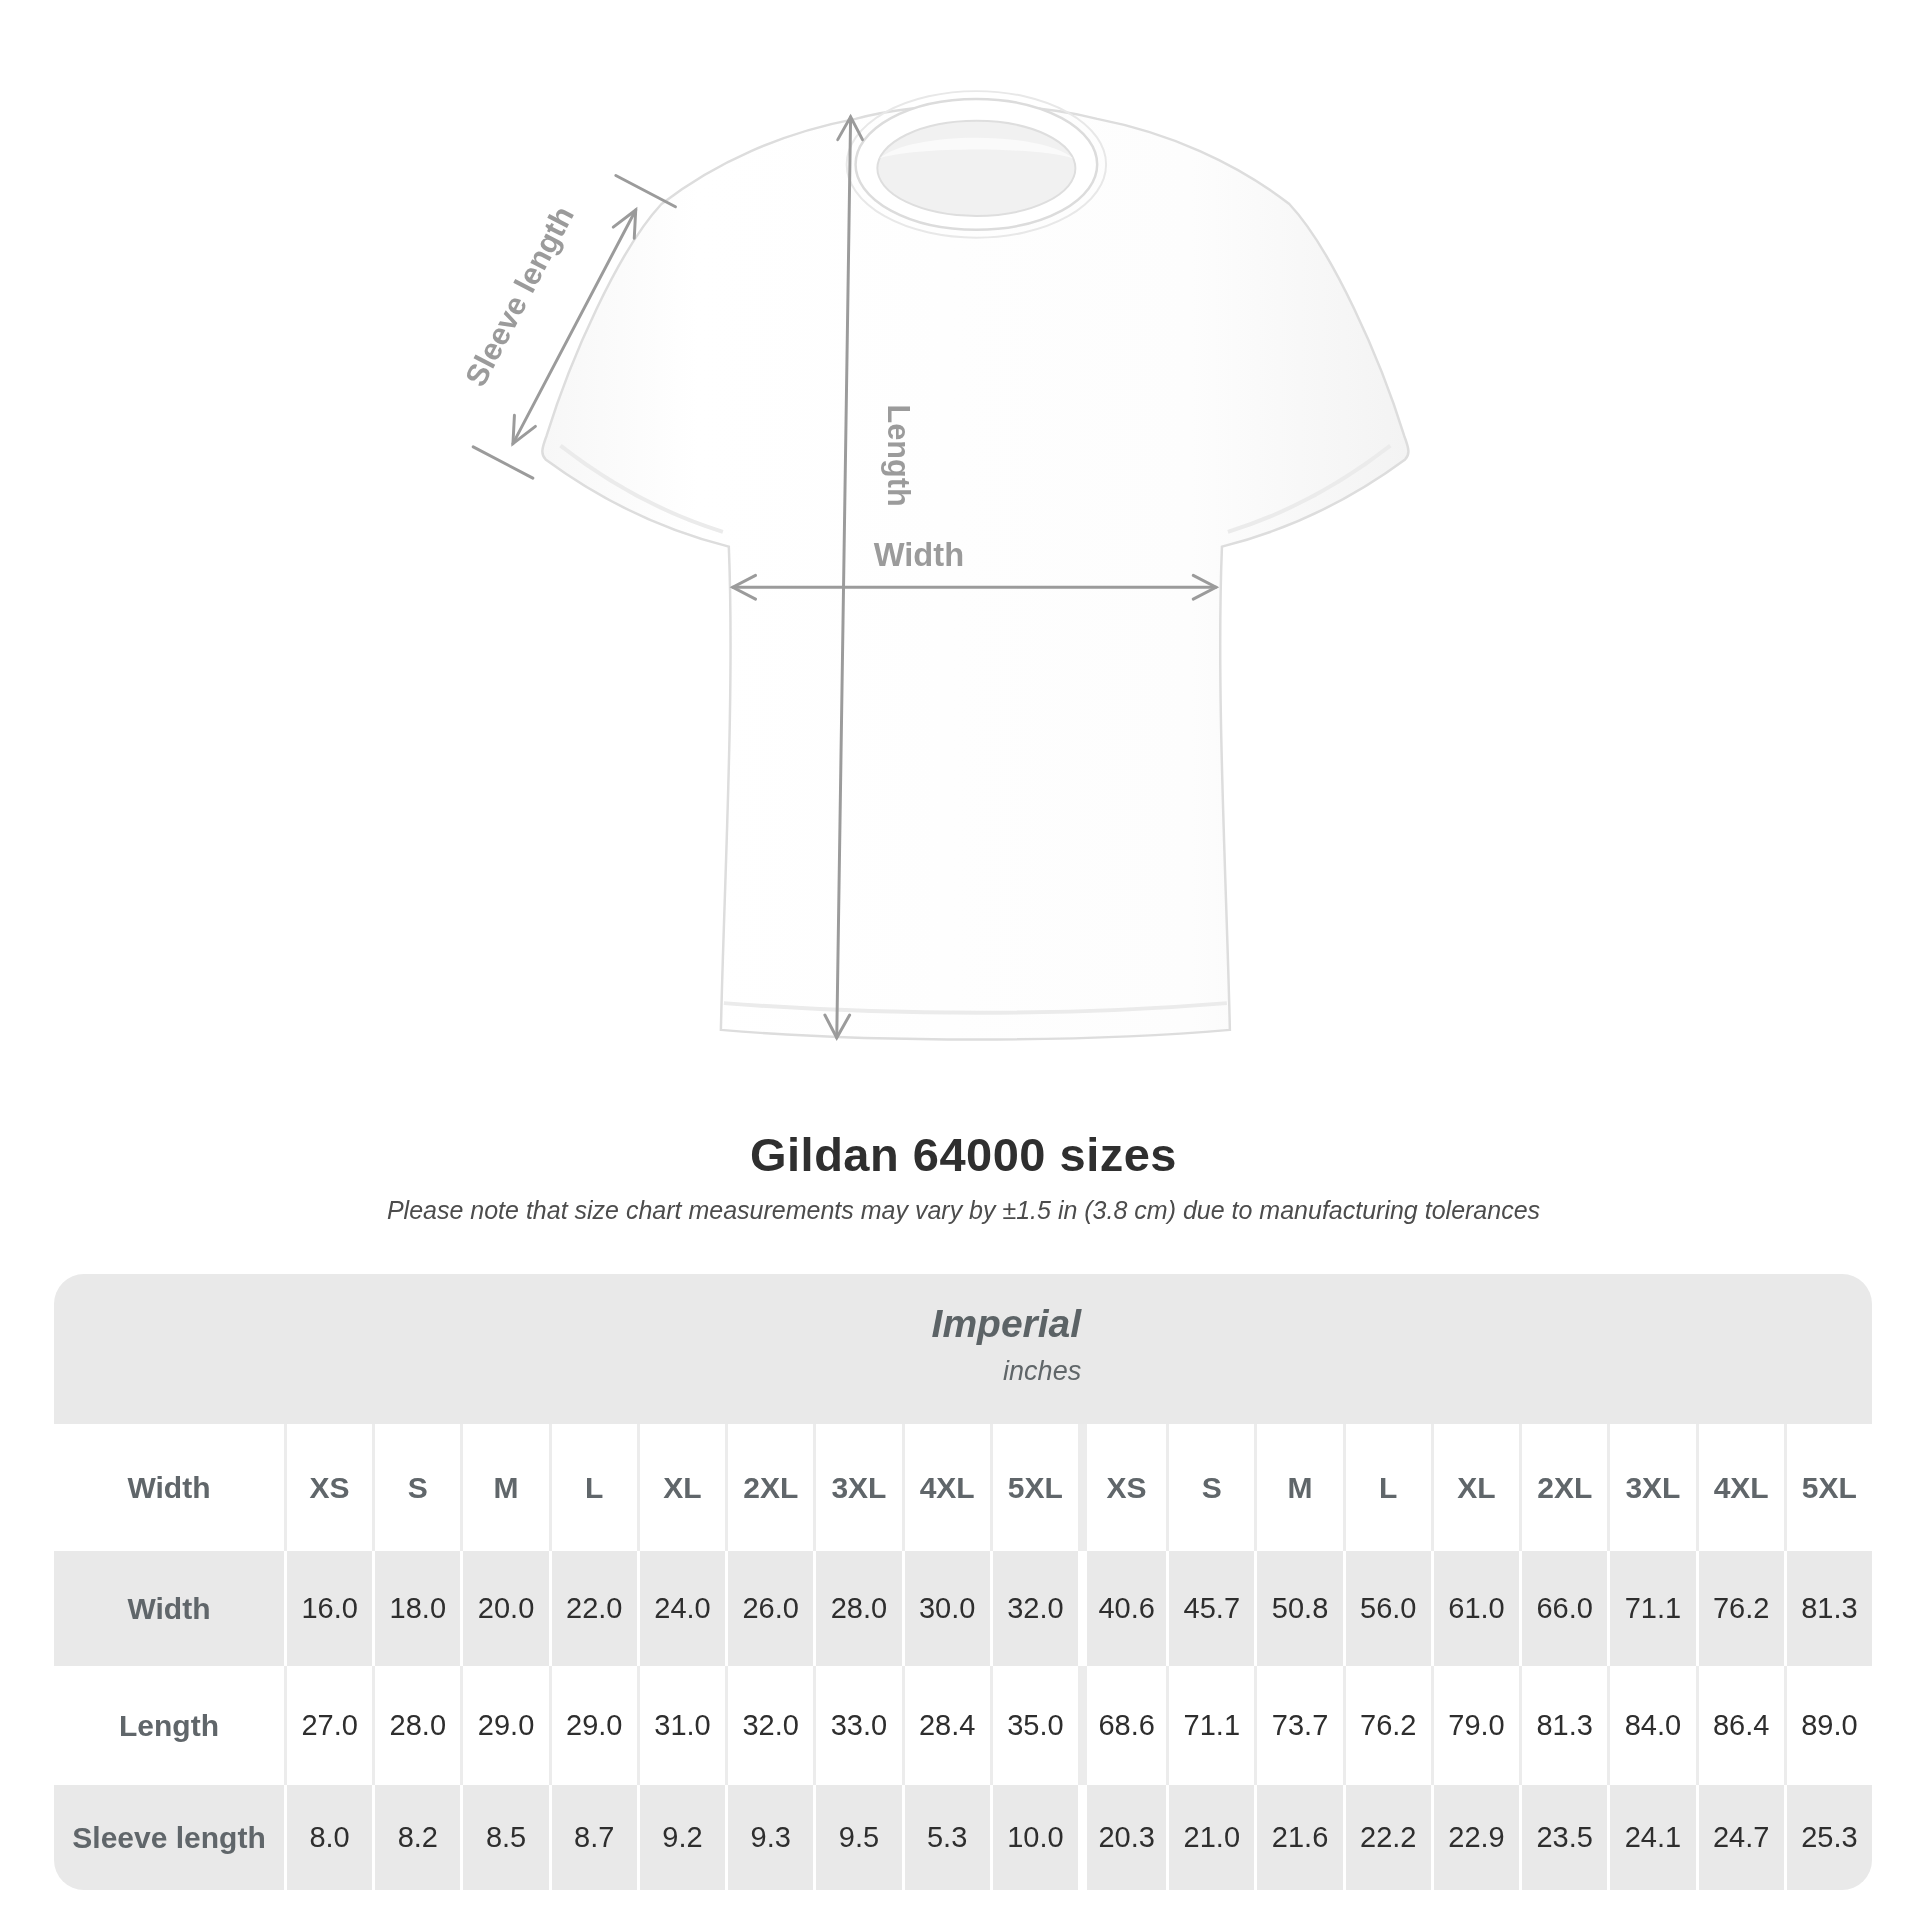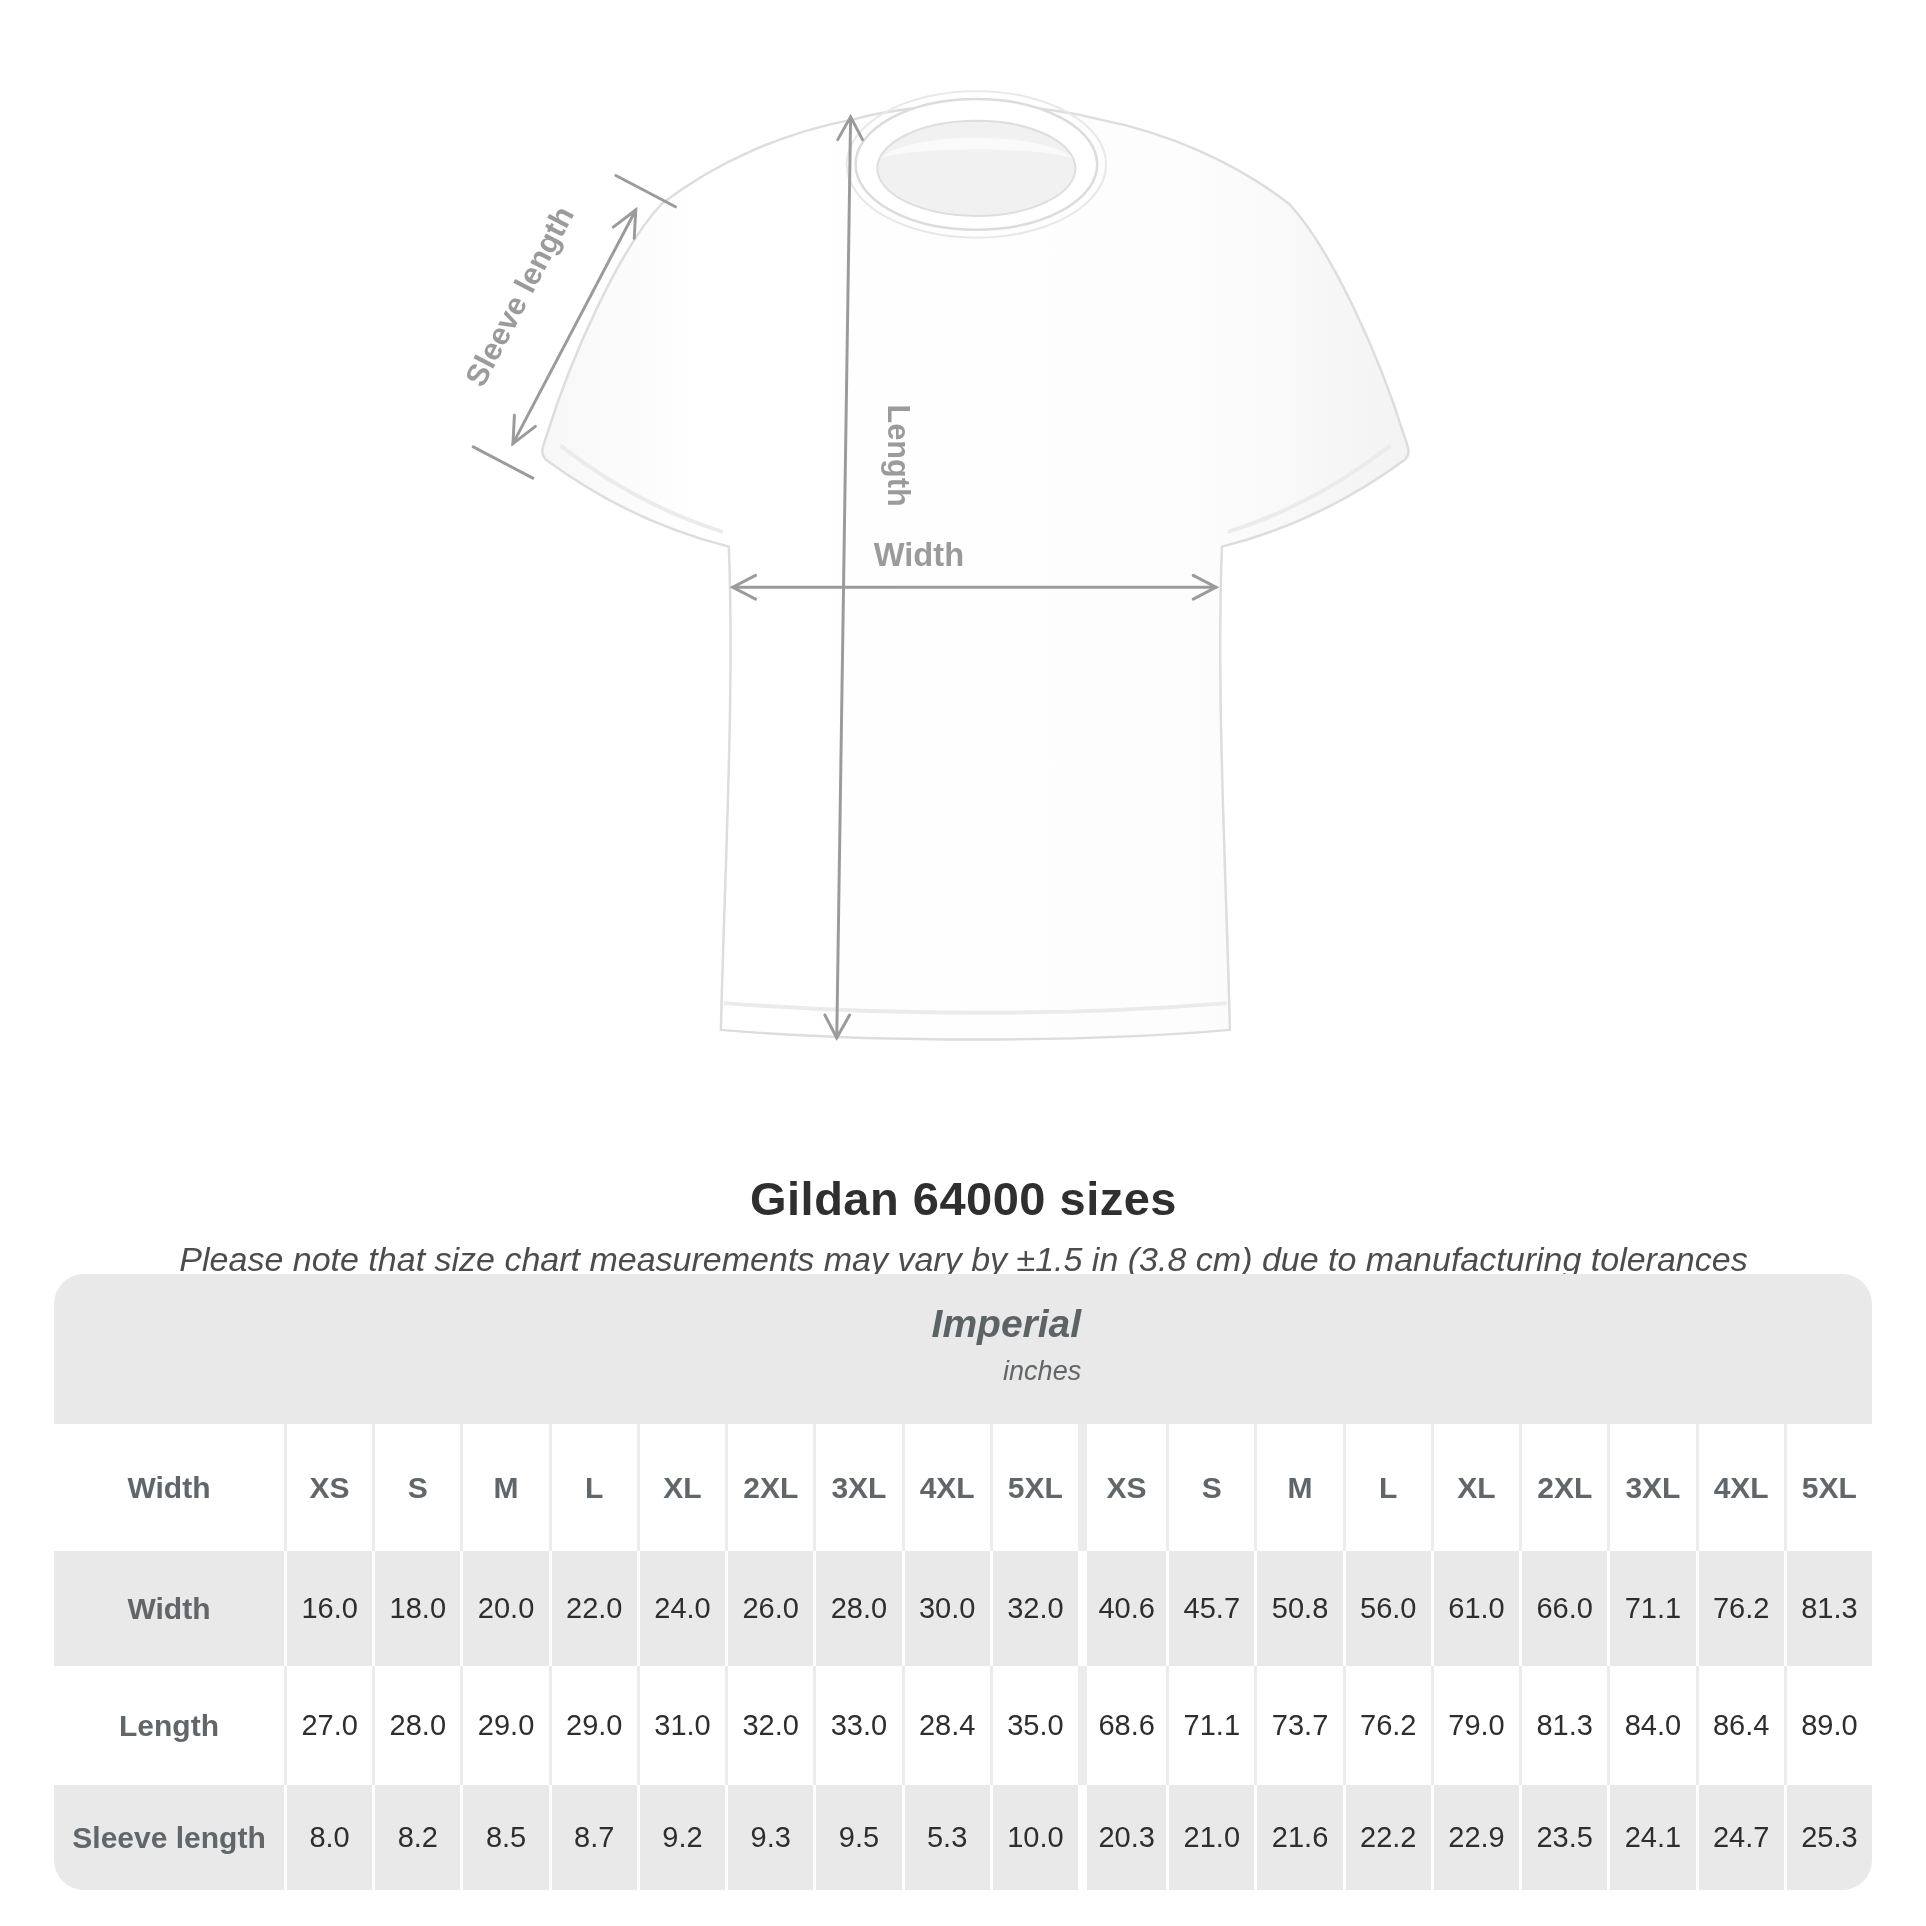--- a/index.html
+++ b/index.html
@@ -5,23 +5,23 @@
   html,body{margin:0;padding:0;background:#fff;}
   .page{
     position:relative;width:1927px;height:1927px;background:#ffffff;
     font-family:"Liberation Sans",sans-serif;overflow:hidden;
   }
   
   .tee-svg{position:absolute;top:0;left:0;width:1927px;height:1119px;display:block;}
   .arrow{stroke:#9b9b9b;stroke-width:3;fill:none;stroke-linecap:round;}
   .dim-label{font-family:"Liberation Sans",sans-serif;font-size:31px;font-weight:bold;fill:#9b9b9b;}
   
-  .heading{position:absolute;top:1127px;left:0;width:100%;text-align:center;margin-top:44px;}
+  .heading{position:absolute;top:1127px;left:0;width:100%;text-align:center;}
   .heading h1{margin:0;font-size:47px;font-weight:bold;color:#2f2f2f;letter-spacing:0.5px;}
-  .heading p{margin:14px 0 0 0;font-size:34px;font-style:italic;color:#4c4c4c;}
+  .heading p{margin:14px 0 0 0;font-size:25px;font-style:italic;color:#4c4c4c;}
   
   .size-table{
     position:absolute;top:1274px;left:54px;width:1818px;height:616px;
     border-radius:30px;overflow:hidden;background:#ffffff;
   }
   .band{position:relative;width:100%;height:150px;background:#e9e9e9;}
   .band-group{position:absolute;top:28px;text-align:right;color:#5c6366;}
   .band-group.imperial{left:0;width:56.5%;}
   .band-group.metric{left:56.5%;width:43.5%;}
   .band-title{font-size:39px;font-weight:bold;font-style:italic;}

